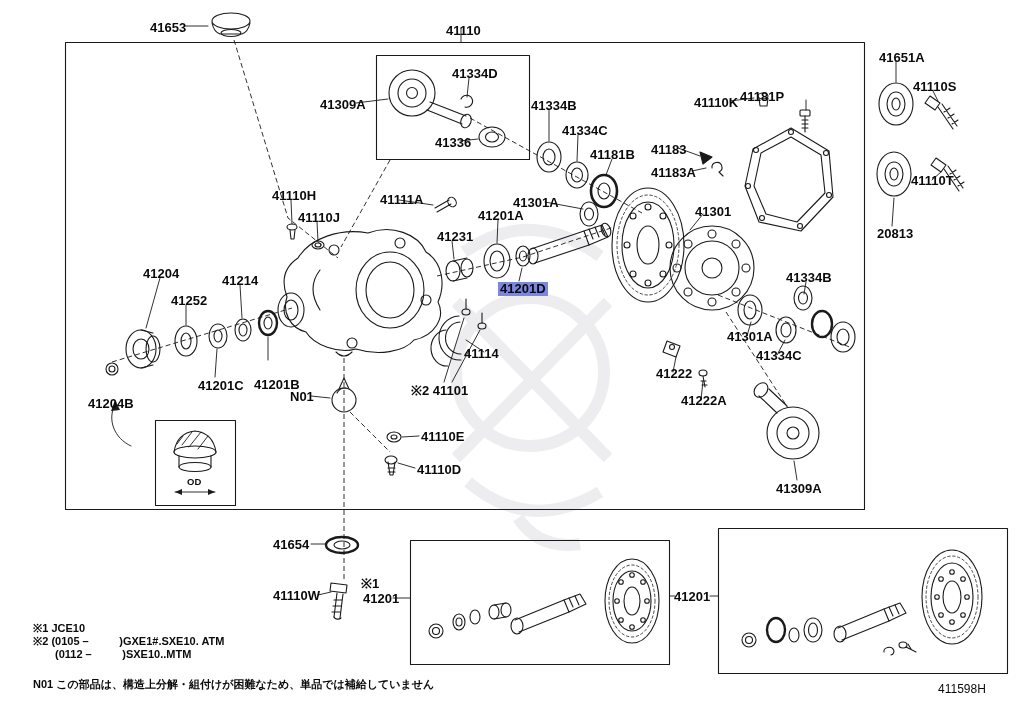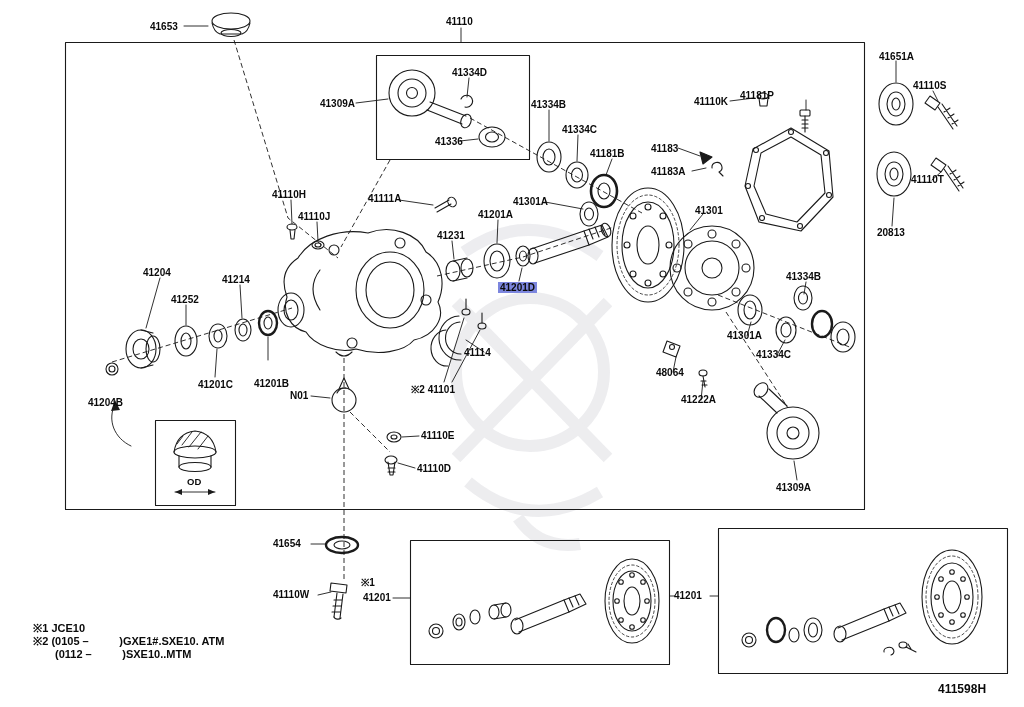--- a/index.html
+++ b/index.html
@@ -4,25 +4,25 @@
 <style>
   *{margin:0;padding:0;box-sizing:border-box}
   html,body{width:1024px;height:707px;background:#fff;overflow:hidden}
   body{position:relative;font-family:"Liberation Sans",sans-serif}
   .stage{position:absolute;inset:0}
   svg.drawing{position:absolute;left:0;top:0}
   .ink{stroke:var(--line,#1a1a1a);stroke-width:1.1;fill:none;stroke-linecap:round;stroke-linejoin:round}
   .thin{stroke-width:.9}
   .dashg{stroke:var(--line,#1a1a1a);stroke-width:.9;fill:none;stroke-dasharray:5 3}
   .wm{stroke:#e9e9ec;fill:none;stroke-width:12;opacity:.8}
-  .label{position:absolute;font-size:10px;font-weight:bold;color:#0a0a0a;white-space:nowrap;line-height:1.1;cursor:default}
+  .label{position:absolute;font-size:13px;font-weight:bold;color:#0a0a0a;white-space:nowrap;line-height:1.1;cursor:default}
   .label.hl{background:var(--highlight,#7c86de);padding:0 2px;margin-left:-2px}
   .label.small{font-size:9.5px}
   .fn{position:absolute;font-size:11px;font-weight:bold;color:#0a0a0a;white-space:pre;line-height:1.1}
-  .doc{position:absolute;font-size:12px;font-weight:bold;color:#0a0a0a}
+  .doc{position:absolute;font-size:12px;font-weight:normal;color:#0a0a0a}
 </style>
 </head>
 <body>
 
 <div class="stage">
 
 <svg class="drawing" width="1024" height="707" viewBox="0 0 1024 707">
 
   <g class="wm">
     <circle cx="530" cy="372" r="74"></circle>
@@ -310,66 +310,67 @@
         <path d="M906,647 l10,5 M908,644 l3,5"></path>
     <path d="M884,652 a5,4 0 1 1 7,3"></path>
   </g>
 
   <g class="ink thin">
     <path d="M184,26 H208 M461,28 V42 M896,61 V82 M933,91 L938,101 M469,78 L467,97 M356,103 L388,99 M549,110 V141 M730,101 L754,98 M806,100 V110 M460,141 L478,139 M578,135 L577,161 M612,159 L606,175 M678,148 L700,156 M692,171 L706,168 M932,180 L941,172 M892,226 L894,198 M291,200 L292,224 M317,222 L318,241 M399,200 L433,205 M545,202 L583,209 M498,220 L497,243 M703,214 L690,230 M452,241 L454,259 M519,281 L522,268 M160,278 L146,328 M186,305 V325 M240,285 L242,318 M806,282 L804,294 M747,336 L751,322 M777,355 L785,340 M268,360 V337 M215,377 L217,349 M311,396 L330,398 M484,352 L466,340 M444,382 L464,318 M452,382 L480,330 M673,372 L676,357 M701,400 L703,381 M419,436 L402,437 M415,468 L398,463 M797,480 L794,461 M311,544 L325,544 M318,595 L331,592 M393,598 H410 M670,596 H675 M710,596 H718"></path>
   </g>
 </svg>
 
 <div class="label" style="left:150px;top:21px">41653</div>
-<div class="label" style="left:446px;top:16px">41110</div>
+<div class="label" style="left:446px;top:24px">41110</div>
 <div class="label" style="left:879px;top:51px">41651A</div>
 <div class="label" style="left:913px;top:80px">41110S</div>
 <div class="label" style="left:452px;top:67px">41334D</div>
 <div class="label" style="left:320px;top:98px">41309A</div>
 <div class="label" style="left:531px;top:99px">41334B</div>
 <div class="label" style="left:694px;top:96px">41110K</div>
 <div class="label" style="left:740px;top:90px">41181P</div>
 <div class="label" style="left:435px;top:136px">41336</div>
 <div class="label" style="left:562px;top:124px">41334C</div>
 <div class="label" style="left:590px;top:148px">41181B</div>
 <div class="label" style="left:651px;top:143px">41183</div>
 <div class="label" style="left:651px;top:166px">41183A</div>
 <div class="label" style="left:911px;top:174px">41110T</div>
 <div class="label" style="left:877px;top:227px">20813</div>
 <div class="label" style="left:272px;top:189px">41110H</div>
 <div class="label" style="left:298px;top:211px">41110J</div>
-<div class="label" style="left:368px;top:193px">41111A</div>
+<div class="label" style="left:380px;top:193px">41111A</div>
 <div class="label" style="left:513px;top:196px">41301A</div>
 <div class="label" style="left:478px;top:209px">41201A</div>
 <div class="label" style="left:695px;top:205px">41301</div>
 <div class="label" style="left:437px;top:230px">41231</div>
 <div class="label hl" style="left:500px;top:282px">41201D</div>
 <div class="label" style="left:143px;top:267px">41204</div>
 <div class="label" style="left:171px;top:294px">41252</div>
 <div class="label" style="left:222px;top:274px">41214</div>
 <div class="label" style="left:786px;top:271px">41334B</div>
 <div class="label" style="left:727px;top:330px">41301A</div>
 <div class="label" style="left:756px;top:349px">41334C</div>
 <div class="label" style="left:254px;top:378px">41201B</div>
 <div class="label" style="left:198px;top:379px">41201C</div>
 <div class="label" style="left:88px;top:397px">41204B</div>
 <div class="label" style="left:290px;top:390px">N01</div>
 <div class="label" style="left:464px;top:347px">41114</div>
 <div class="label" style="left:411px;top:384px">※2 41101</div>
-<div class="label" style="left:656px;top:367px">48064</div>
+<div class="label" style="left:656px;top:367px">41222</div>
 <div class="label" style="left:681px;top:394px">41222A</div>
 <div class="label" style="left:421px;top:430px">41110E</div>
 <div class="label" style="left:417px;top:463px">41110D</div>
 <div class="label" style="left:776px;top:482px">41309A</div>
 <div class="label" style="left:273px;top:538px">41654</div>
 <div class="label" style="left:273px;top:589px">41110W</div>
 <div class="label" style="left:361px;top:577px">※1</div>
 <div class="label" style="left:363px;top:592px">41201</div>
 <div class="label" style="left:674px;top:590px">41201</div>
 <div class="label small" style="left:187px;top:477px">OD</div>
 
 <div class="fn" style="left:33px;top:622px">※1 JCE10</div>
 <div class="fn" style="left:33px;top:635px">※2 (0105 –          )GXE1#.SXE10. ATM</div>
 <div class="fn" style="left:55px;top:648px">(0112 –          )SXE10..MTM</div>
+<div class="fn" style="left:33px;top:678px">N01 この部品は、構造上分解・組付けが困難なため、単品では補給していません</div>
 
 <div class="doc" style="left:938px;top:682px">411598H</div>
 
 </div>
 
 </body></html>

